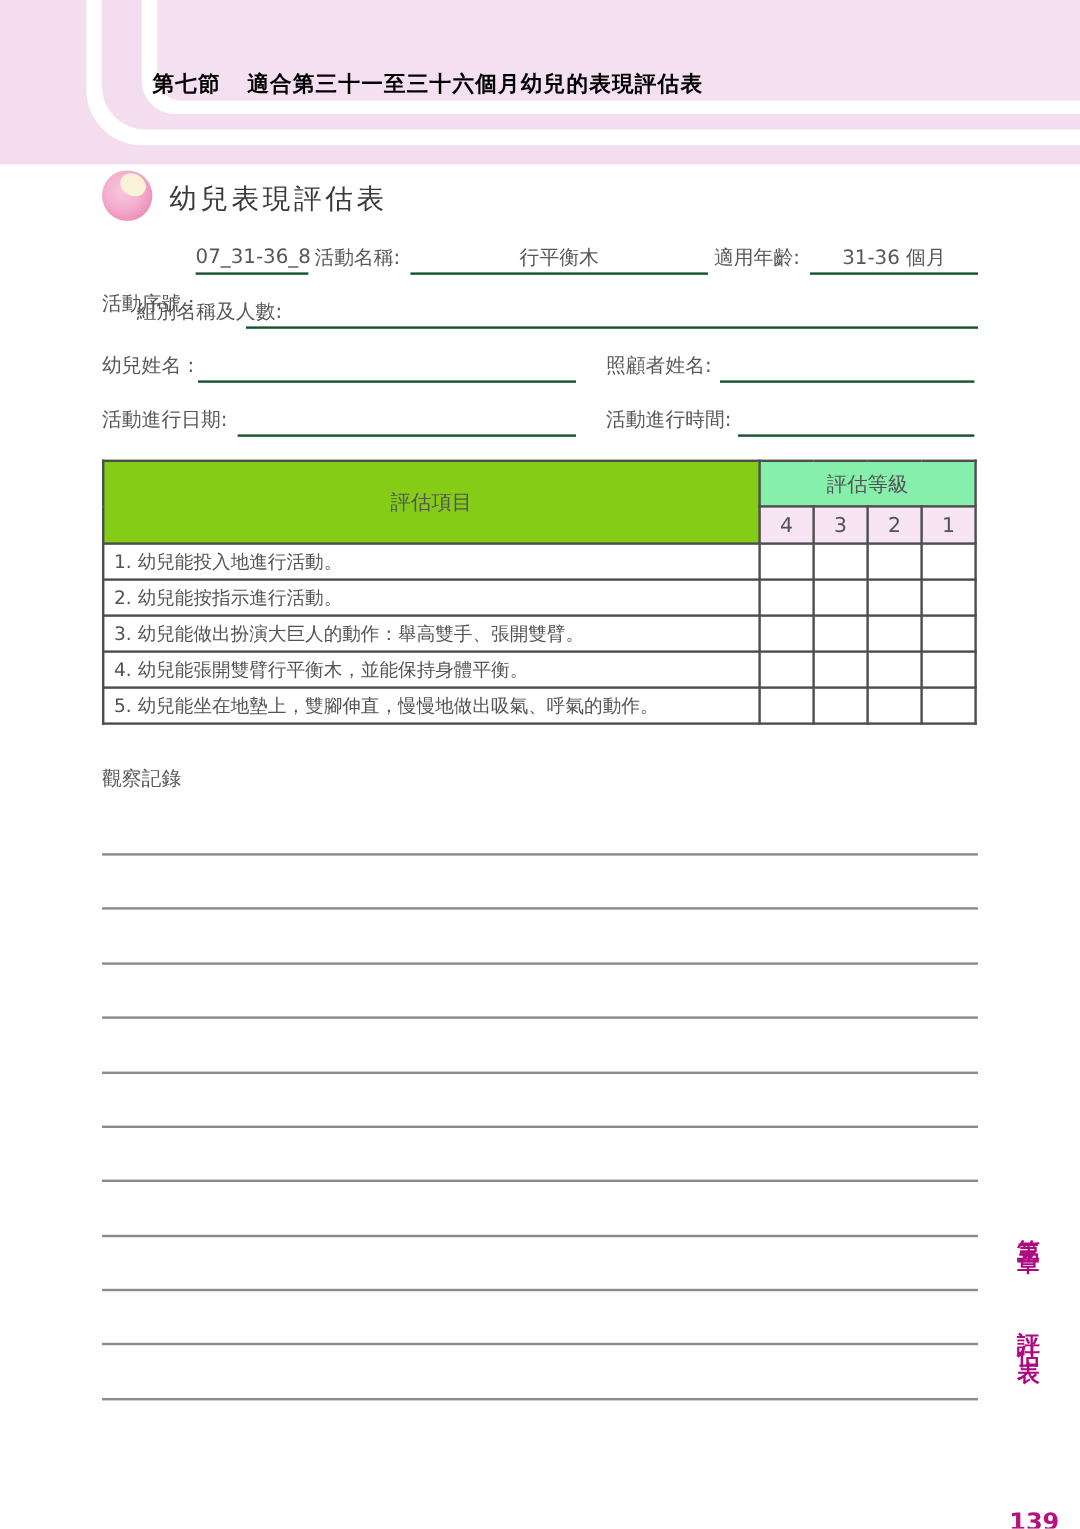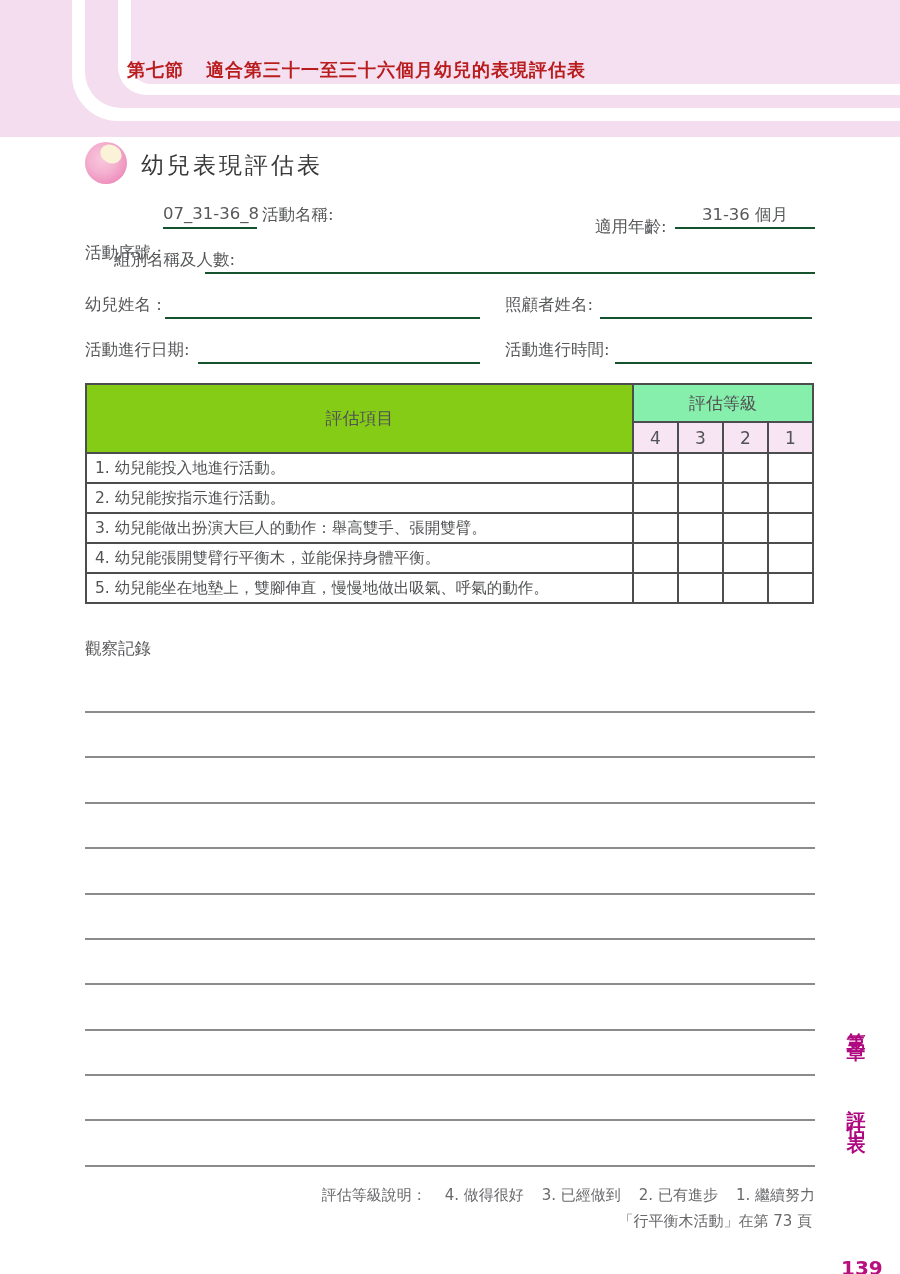--- a/index.html
+++ b/index.html
@@ -9,21 +9,21 @@
   }
   
   .header{position:absolute;left:0;top:0;width:900px;height:137px;background:#f3ddef;overflow:hidden;}
   .band{position:absolute;top:-60px;right:-40px;}
   .band.white1{left:72px;bottom:16px;background:#ffffff;border-bottom-left-radius:46px;}
   .band.pink2{left:85px;bottom:29px;background:#f3ddef;border-bottom-left-radius:36px;}
   .band.white2{left:118px;bottom:42px;background:#ffffff;border-bottom-left-radius:28px;}
   .band.pink3{left:131px;bottom:53px;background:#f5e0f2;border-bottom-left-radius:20px;}
   .header-title-row{
     position:absolute;left:127px;top:58px;display:flex;gap:22px;
-    font-size:18px;font-weight:bold;color:#b91c1c;letter-spacing:1px;white-space:nowrap;
+    font-size:18px;font-weight:bold;color:#000000;letter-spacing:1px;white-space:nowrap;
   }
   
   .ball{
     position:absolute;left:85px;top:142px;width:42px;height:42px;border-radius:50%;
     background:radial-gradient(circle at 42% 40%, #f8c8dd 0%, #f4b1d0 40%, #ef95c0 68%, #e671a8 92%, #e065a0 100%);
   }
   .ball-hl{
     position:absolute;left:36%;top:8%;width:52%;height:42%;border-radius:50%;
     background:#fbf3d8;transform:rotate(28deg);
   }
@@ -88,21 +88,22 @@
   </div>
 
   <div class="ball">
     <div class="ball-hl"></div>
   </div>
   <div class="page-title">幼兒表現評估表</div>
 
   <div class="f-label" style="left:85px;top:204px;margin-top:38px;">活動序號：</div>
   <div class="f-line" style="left:163px;top:204px;width:94px;">07_31-36_8</div>
   <div class="f-label" style="left:262px;top:204px;">活動名稱:</div>
-  <div class="f-label" style="left:595px;top:216px;">適用年齡:</div>
+  <div class="f-line" style="left:342px;top:204px;width:248px;">行平衡木</div>
+  <div class="f-label" style="left:595px;top:204px;">適用年齡:</div>
   <div class="f-line" style="left:675px;top:204px;width:140px;">31-36 個月</div>
 
   <div class="f-label" style="left:78px;top:249px;margin-left:36px;">組別名稱及人數:</div>
   <div class="f-line" style="left:205px;top:249px;width:610px;"></div>
 
   <div class="f-label" style="left:85px;top:294px;">幼兒姓名 :</div>
   <div class="f-line" style="left:165px;top:294px;width:315px;"></div>
   <div class="f-label" style="left:505px;top:294px;">照顧者姓名:</div>
   <div class="f-line" style="left:600px;top:294px;width:212px;"></div>
 
@@ -174,26 +175,18 @@
   <div class="rule" style="top:802px;"></div>
   <div class="rule" style="top:847px;"></div>
   <div class="rule" style="top:893px;"></div>
   <div class="rule" style="top:938px;"></div>
   <div class="rule" style="top:983px;"></div>
   <div class="rule" style="top:1029px;"></div>
   <div class="rule" style="top:1074px;"></div>
   <div class="rule" style="top:1119px;"></div>
   <div class="rule" style="top:1165px;"></div>
 
-  <div class="legend">
-    <span>評估等級說明：</span>
-    <span>4. 做得很好</span>
-    <span>3. 已經做到</span>
-    <span>2. 已有進步</span>
-    <span>1. 繼續努力</span>
-  </div>
-  <div class="ref-note">「行平衡木活動」在第 73 頁</div>
 
   <div class="side-chapter">第三章</div>
   <div class="side-tab">評估表</div>
   <div class="page-num">139</div>
 
 </div>
 
 </body></html>

